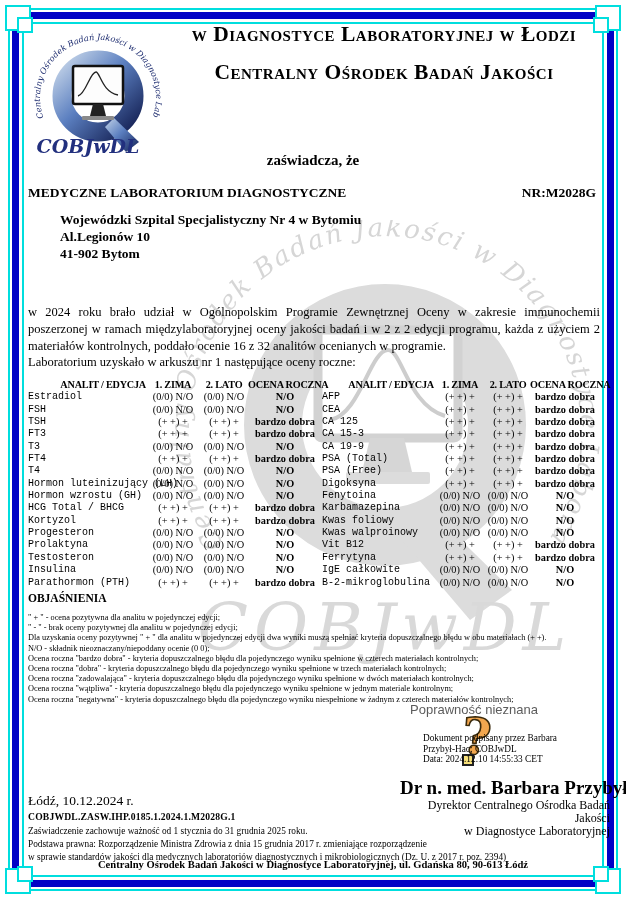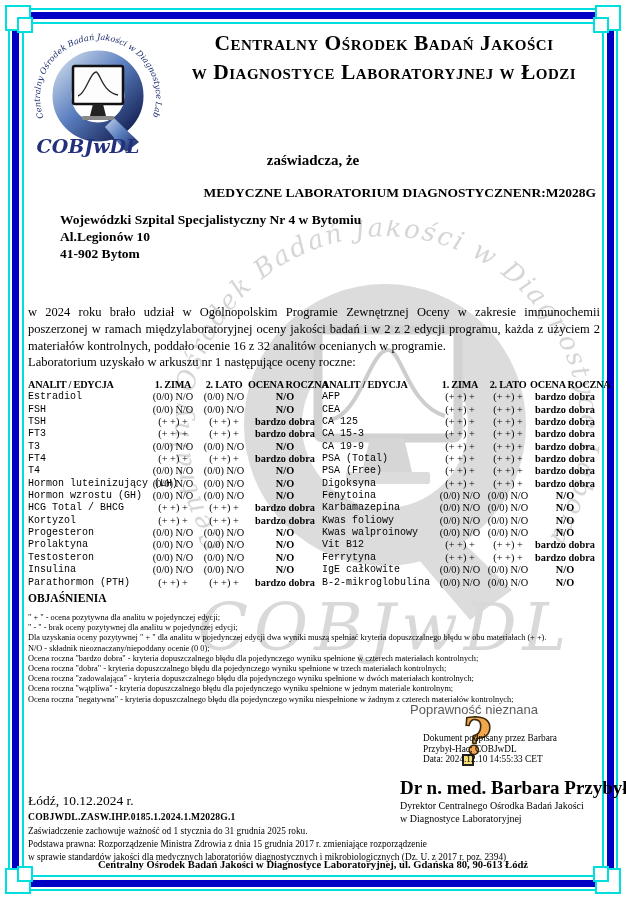--- a/index.html
+++ b/index.html
@@ -29,36 +29,36 @@
   .doc-title{font-size:38px;line-height:44px;color:#2727cd;letter-spacing:7px;
              text-shadow:-2px 2px 0 #8f8f8f;white-space:nowrap;}
   .org-line{font-size:21.5px;line-height:29px;font-weight:bold;font-variant:small-caps;
             letter-spacing:0.5px;color:#000;white-space:nowrap;}
   .org-line.first{margin-top:9px;}
 
   .certifies{position:absolute;top:152px;left:28px;right:28px;text-align:center;
              font-weight:bold;font-size:15px;z-index:2;}
 
   .lab-line{position:absolute;top:185px;left:28px;right:30px;display:flex;
-            justify-content:flex-end;font-weight:bold;font-size:13.5px;z-index:2;}
+            justify-content:space-between;font-weight:bold;font-size:13.5px;z-index:2;}
 
   .address{position:absolute;top:211px;left:60px;font-weight:bold;font-size:13.5px;
            line-height:17.2px;z-index:2;}
 
   .para{position:absolute;top:304px;left:28px;width:572px;font-size:12.5px;
         line-height:16.8px;z-index:2;}
   .para .main{text-align:justify;}
 
   
   .results-table{position:absolute;top:379px;left:28px;width:572px;z-index:2;}
   .tgrid{display:grid;position:absolute;top:0;}
   .tgrid.tleft{left:0;grid-template-columns:118px 54px 48px 74px;}
   .tgrid.tright{left:294px;grid-template-columns:112px 52px 44px 70px;}
   .cell{font-size:10.3px;line-height:12.35px;white-space:nowrap;}
-  .cell.hdr{font-weight:bold;font-size:10.2px;letter-spacing:-0.2px;}
+  .cell.hdr{font-weight:bold;font-size:10.2px;letter-spacing:-0.2px;text-align:right;}
   .cell.hdr.center{text-align:center;}
   .cell.val{text-align:center;}
   .cell.oc{text-align:center;font-weight:bold;}
   .cell.lbl{font-size:10px;font-family:Liberation Mono, monospace;}
 
   
   .legend{position:absolute;top:592px;left:28px;width:572px;z-index:2;}
   .legend-title{font-weight:bold;font-size:11.5px;margin-bottom:9px;}
   .legend-line{font-size:8.3px;line-height:10.2px;white-space:nowrap;}
 
@@ -68,21 +68,21 @@
               margin:0 0 16px 10px;position:relative;z-index:2;}
   .sig-details{font-size:9.3px;line-height:10.6px;margin-left:23px;position:relative;z-index:2;}
   .sig-seal{position:absolute;left:62px;top:12px;width:52px;height:54px;z-index:1;}
   .sig-seal .q{display:block;font-family:"DejaVu Serif",serif;font-size:50px;line-height:48px;
                font-weight:bold;color:#f2a74f;-webkit-text-stroke:1.6px #3a2a0c;
                transform:rotate(5deg);}
   .seal-box{position:absolute;left:0;bottom:2px;width:8px;height:8px;background:#f7e07a;
             border:2px solid #222;}
   .sig-name{font-weight:bold;font-size:19px;margin-top:12px;text-align:center;
             white-space:nowrap;position:relative;z-index:2;}
-  .sig-role{font-size:10px;line-height:13px;text-align:left;position:relative;z-index:2;}
+  .sig-role{font-size:12px;line-height:13px;text-align:right;position:relative;z-index:2;}
 
   
   .bottom-left{position:absolute;top:793px;left:28px;z-index:2;}
   .place-date{font-size:13.5px;margin-bottom:2px;}
   .ref{font-size:9.6px;font-weight:bold;margin-bottom:3px;letter-spacing:0.2px;}
   .small-line{font-size:9.3px;line-height:13px;}
   .org-footer{position:absolute;top:859px;left:28px;right:28px;text-align:center;
               font-size:10.6px;font-weight:700;z-index:2;}
 </style>
 </head>
@@ -135,22 +135,22 @@
         <circle cx="68" cy="76" r="36" fill="none" stroke="url(#qg)" stroke-width="19"></circle>
         <path d="M 84 98 L 109 122 L 96 132 L 75 107 Z" fill="url(#qg)"></path>
         <rect x="43" y="46" width="50" height="38" rx="2" fill="#fdfdfd" stroke="#111" stroke-width="2.5"></rect>
         <path d="M48 76 C 56 74, 60 52, 66 52 C 70 52, 72 72, 88 75" stroke="#222" stroke-width="1.3" fill="none"></path>
         <path d="M 63 84 L 73 84 L 76 96 L 60 96 Z" fill="#222"></path>
         <rect x="52" y="96" width="32" height="4" rx="1" fill="#8a8a8a"></rect>
         <text x="58" y="133" text-anchor="middle" font-style="italic" font-weight="bold" font-size="19" fill="#22307e" font-family="'DejaVu Serif',serif">COBJwDL</text>
       </svg>
     </div>
     <div class="titles">
+      <div class="org-line">w Diagnostyce Laboratoryjnej w Łodzi</div>
       <div class="org-line first">Centralny Ośrodek Badań Jakości</div>
-      <div class="org-line">w Diagnostyce Laboratoryjnej w Łodzi</div>
     </div>
   </div>
 
   <div class="certifies">zaświadcza, że</div>
 
   <div class="lab-line">
     <span>MEDYCZNE LABORATORIUM DIAGNOSTYCZNE</span>
     <span>NR:M2028G</span>
   </div>
 

